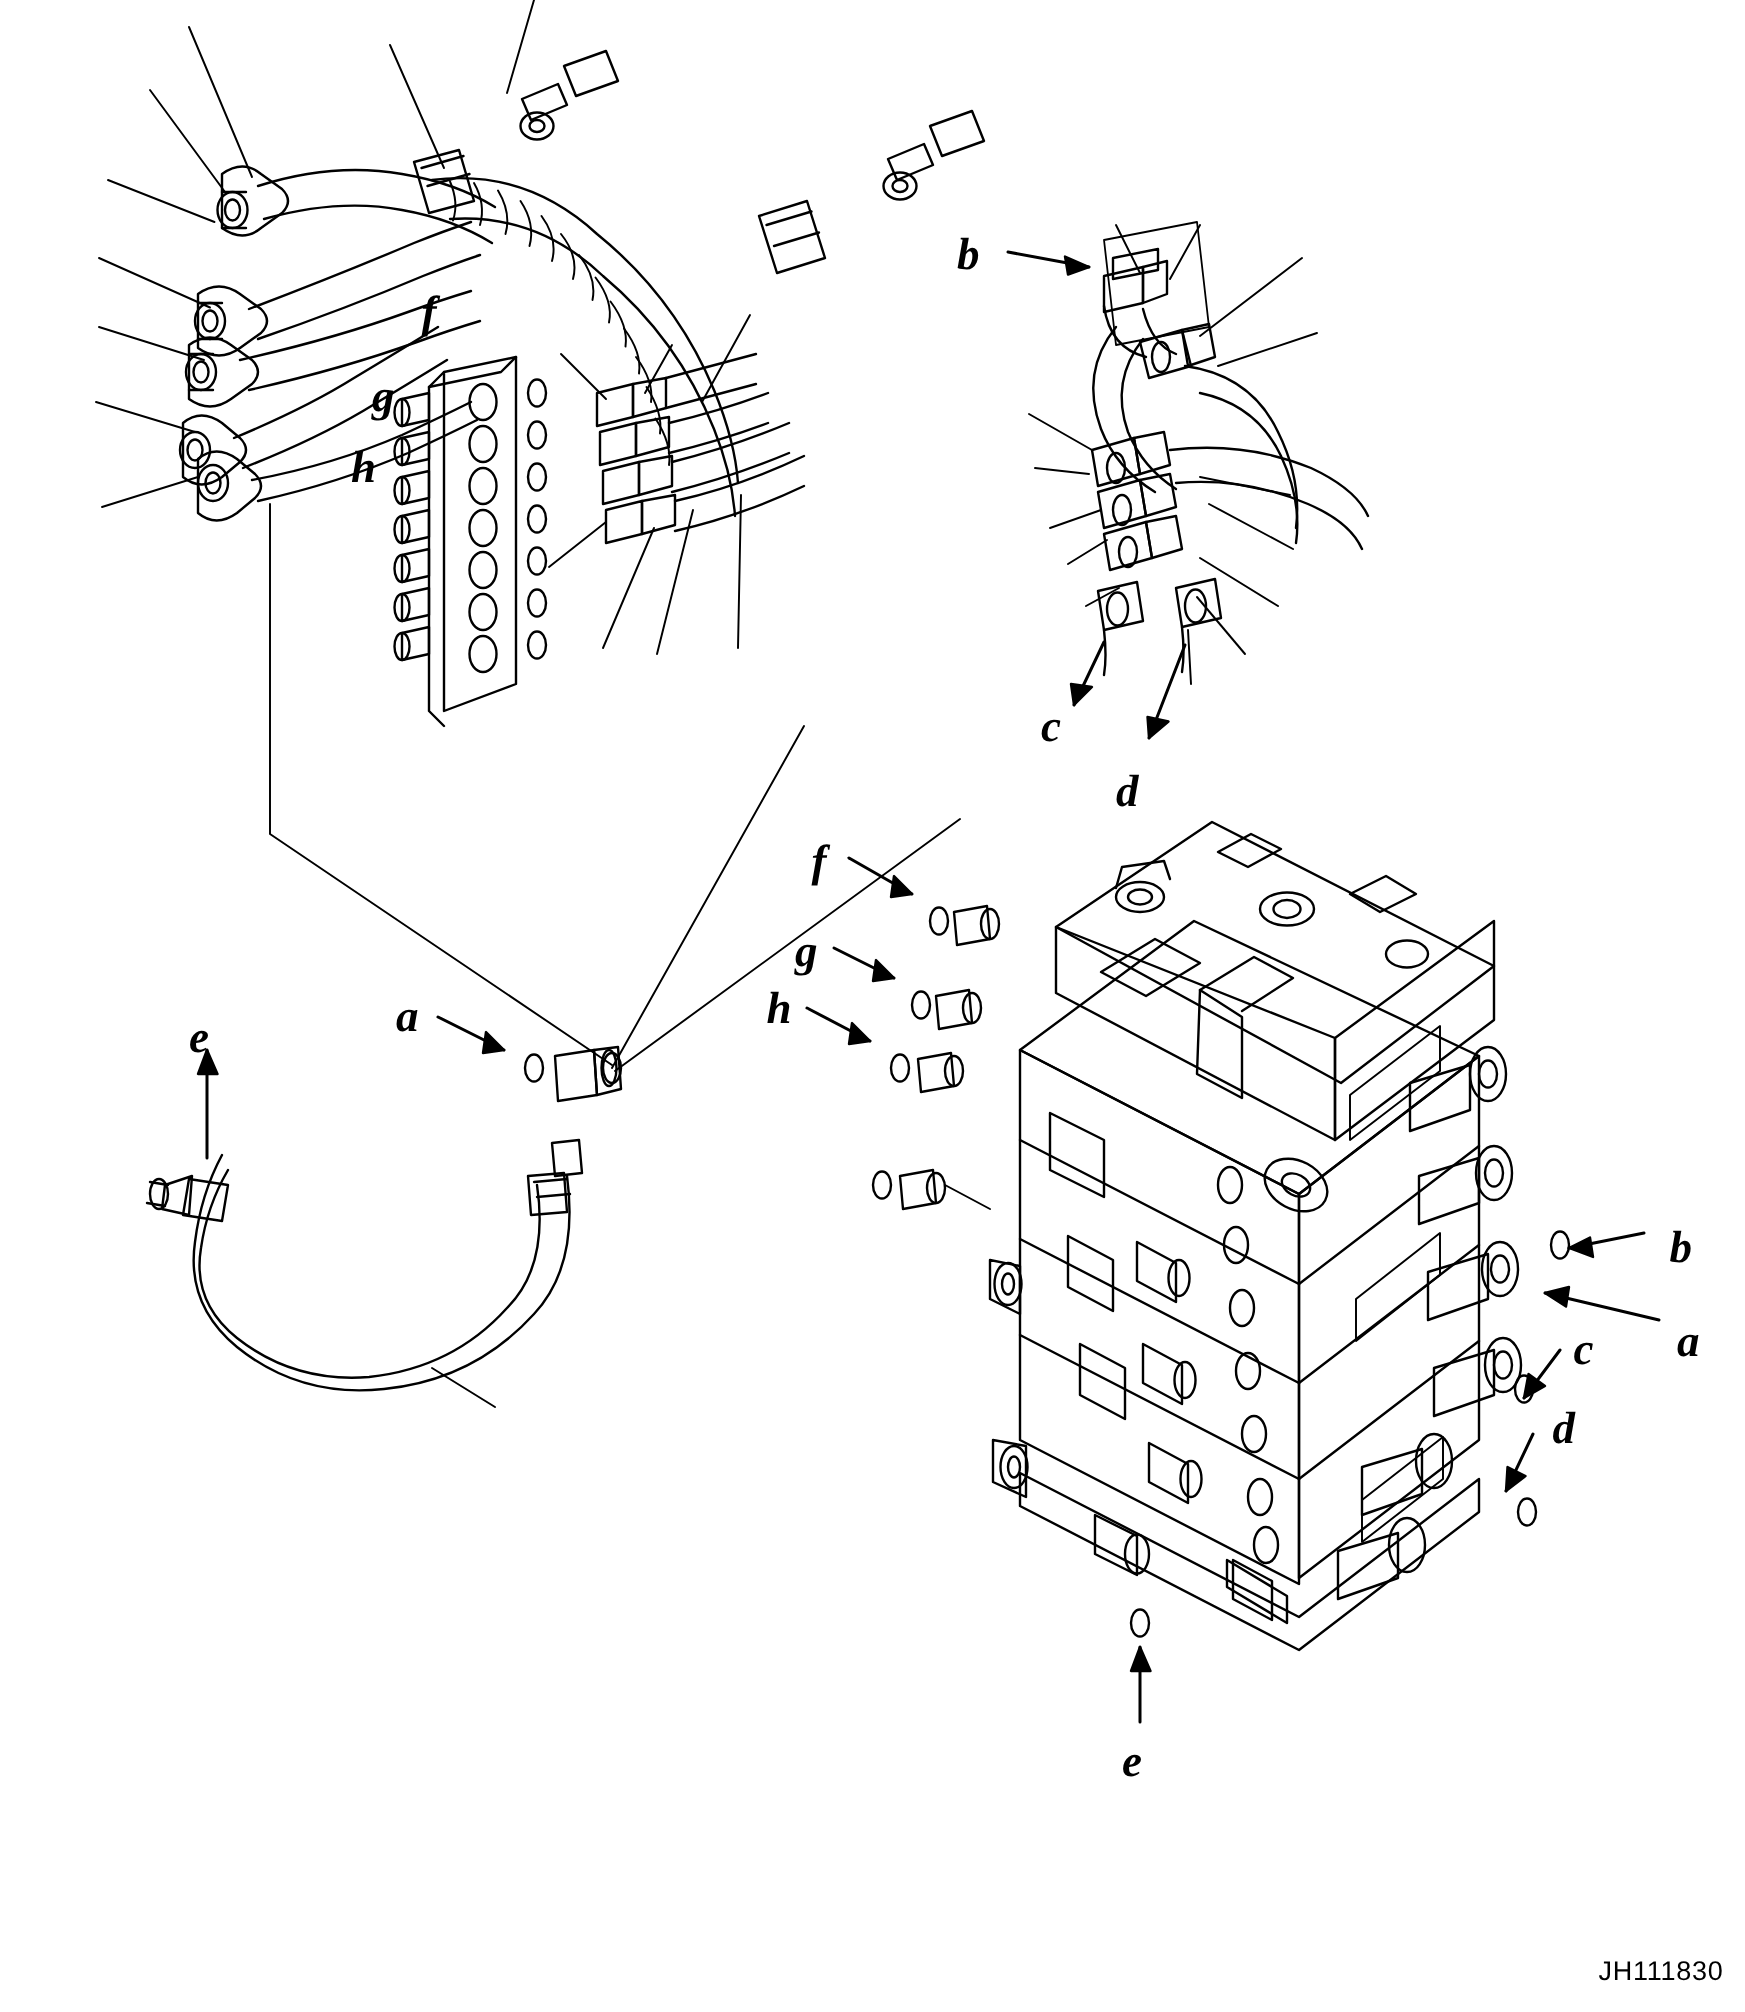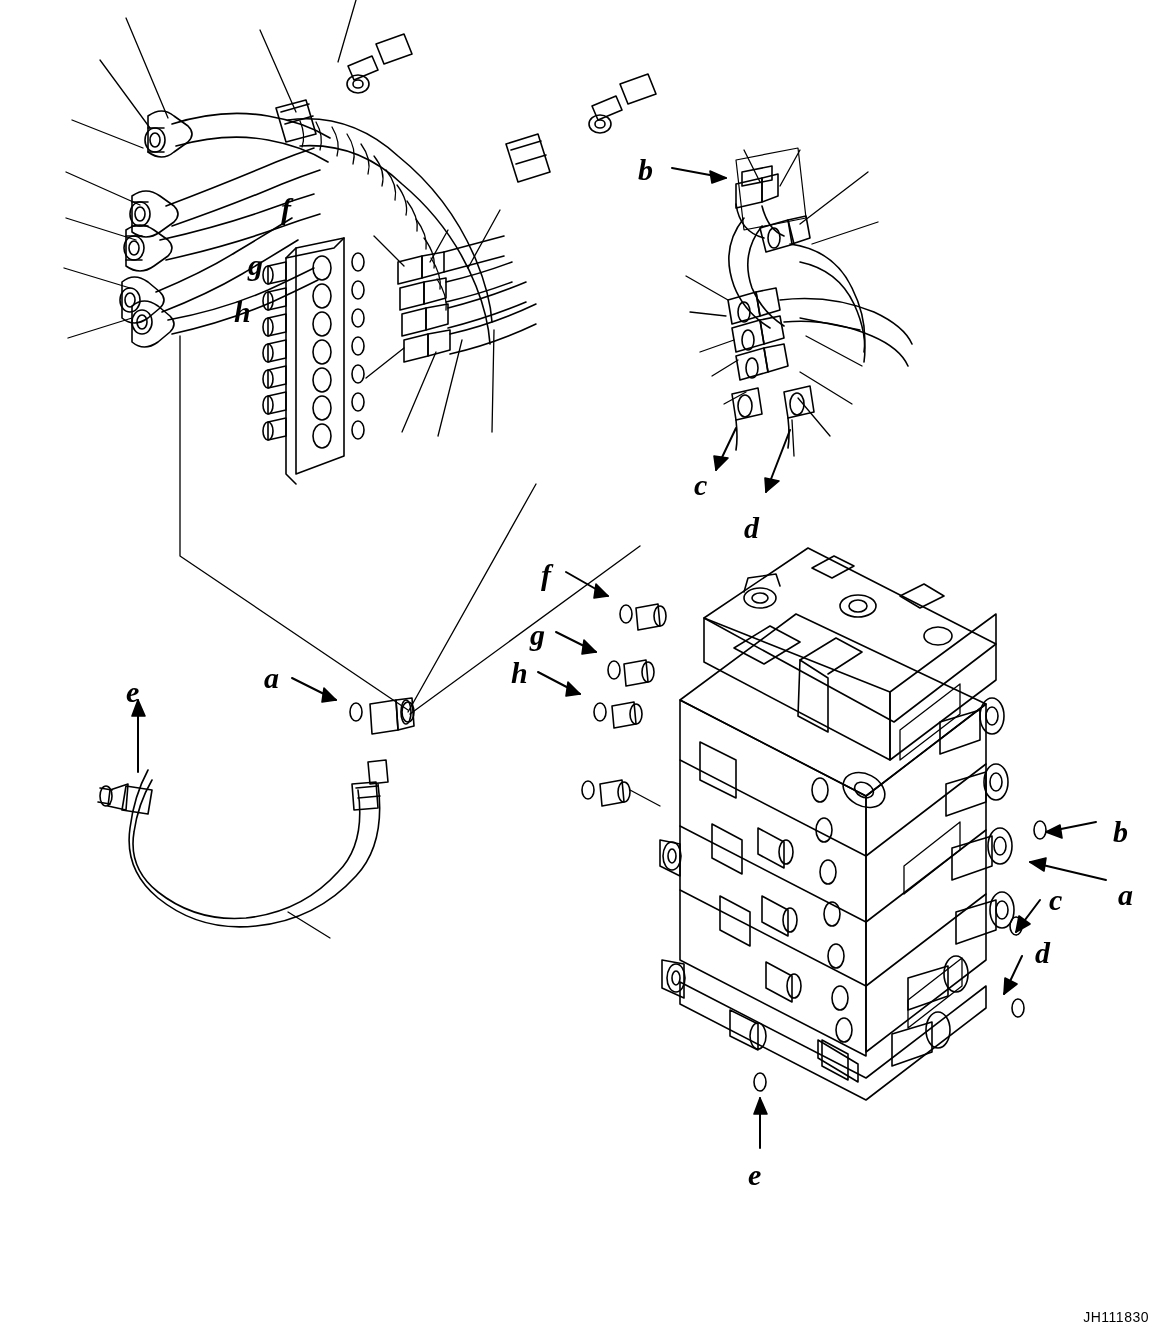--- a/index.html
+++ b/index.html
@@ -37,21 +37,21 @@
     color: #000000;
     white-space: nowrap;
   }
   .partcode {
     position: absolute;
     right: 14px;
     bottom: 16px;
     font-family: "Liberation Sans", sans-serif;
     font-style: normal;
     font-weight: 400;
-    font-size: 14px;
+    font-size: 18px;
     letter-spacing: 0.5px;
     color: #000000;
   }
 </style>
 </head>
 <body>
 
 <div id="diagram-root">
 
   <svg class="sheet" viewBox="0 0 1163 1341" xmlns="http://www.w3.org/2000/svg">

